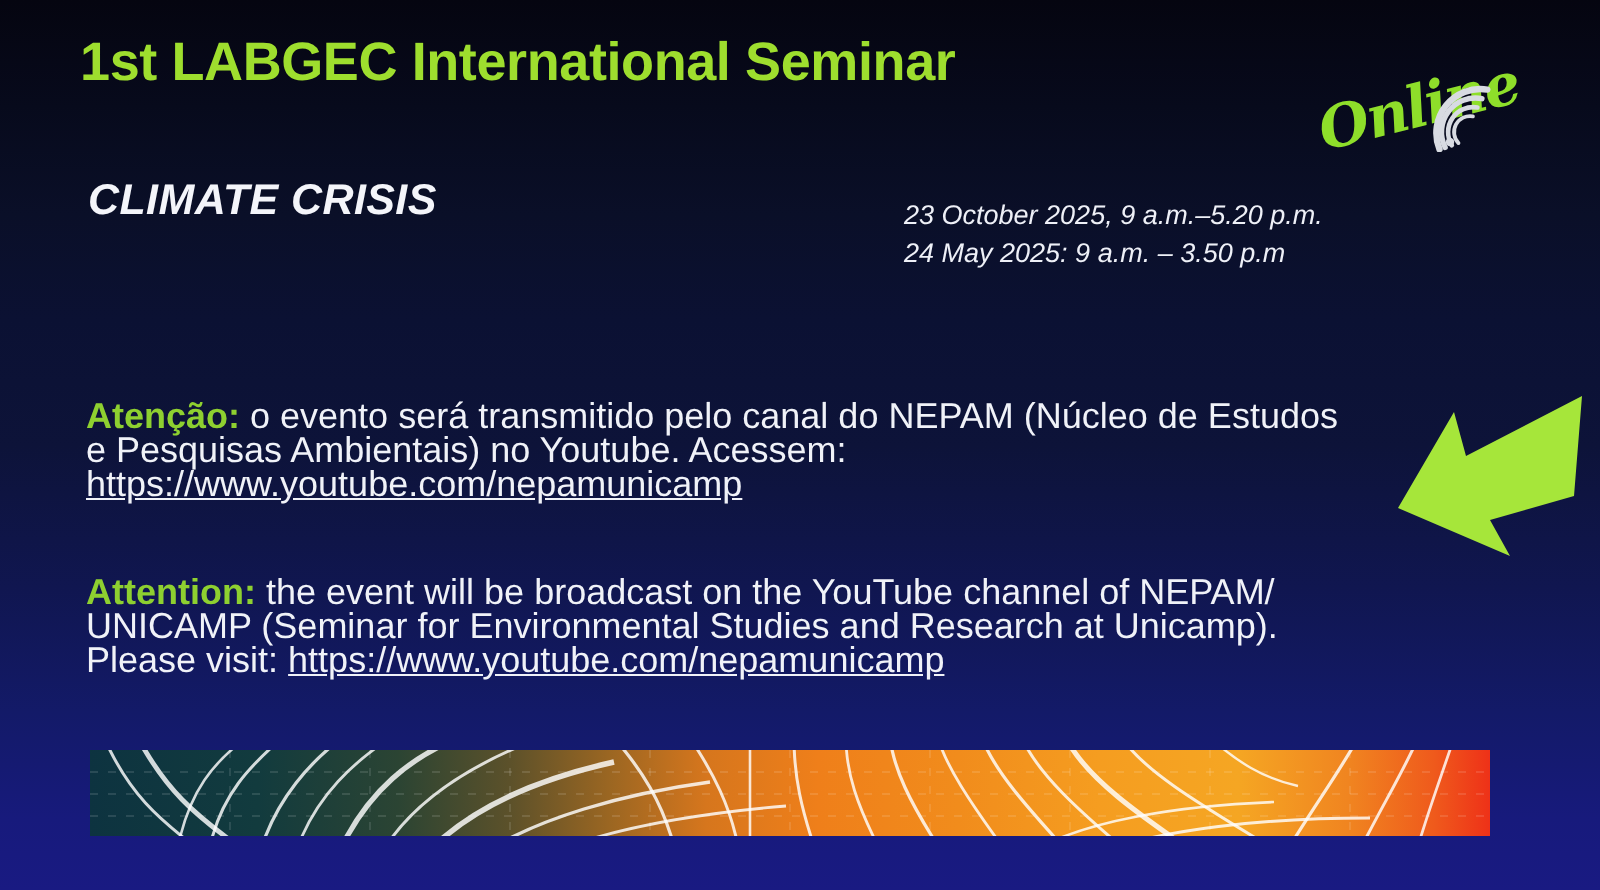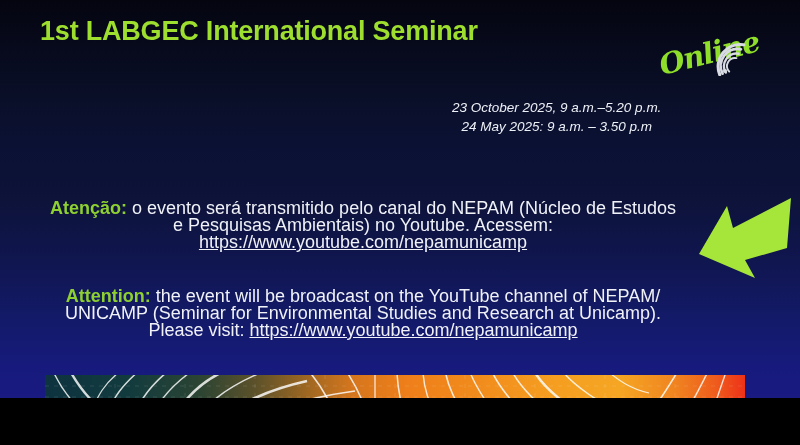--- a/index.html
+++ b/index.html
@@ -3,35 +3,34 @@
 <meta charset="utf-8">
 <style>
   html, body {
     margin: 0;
     padding: 0;
     background: #000;
   }
   #slide {
     position: relative;
     width: 800px;
-    height: 398px;
+    height: 445px;
     overflow: hidden;
     font-family: "Liberation Sans", sans-serif;
     background: linear-gradient(to bottom,
         #050510 0%,
         #070a1c 12%,
         #0a0f28 24%,
         #0b1133 36%,
         #0d1339 50%,
         #101category 50%,
         #101650 66%,
         #131a68 80%,
         #171a7c 92%,
         #191a82 100%);
-    text-align: center;
   }
   
   #slide {
     background: linear-gradient(to bottom,
         #050510 0%,
         #070a1c 12%,
         #0a0f28 24%,
         #0b1133 36%,
         #0d1339 50%,
         #101650 66%,
@@ -165,20 +164,21 @@
           <path d="M9 28 A17 17 0 0 1 34 10.5" stroke-width="2.7"></path>
           <path d="M12.5 28 A12.5 12.5 0 0 1 30.5 14" stroke-width="2.3"></path>
           <path d="M16 28 A8 8 0 0 1 27 17.5" stroke-width="1.9"></path>
         </g>
         <circle cx="12" cy="29" r="2.1" fill="#d8dbe2"></circle>
       </svg>
     </span>
   </div>
 
   <div id="headline">
+    <span class="hl-line">CLIMATE CRISIS</span>
   </div>
 
   <div id="dates">
     <span class="date-line">23 October 2025, 9 a.m.–5.20 p.m.</span>
     <span class="date-line">24 May 2025: 9 a.m. – 3.50 p.m</span>
   </div>
 
   <div class="announce" id="announce-pt">
     <span class="lead">Atenção:</span><span class="seg"> o evento será transmitido pelo canal do NEPAM (Núcleo de Estudos e Pesquisas Ambientais)  no Youtube. Acessem: </span><span class="link">https://www.youtube.com/nepamunicamp</span>
   </div>

